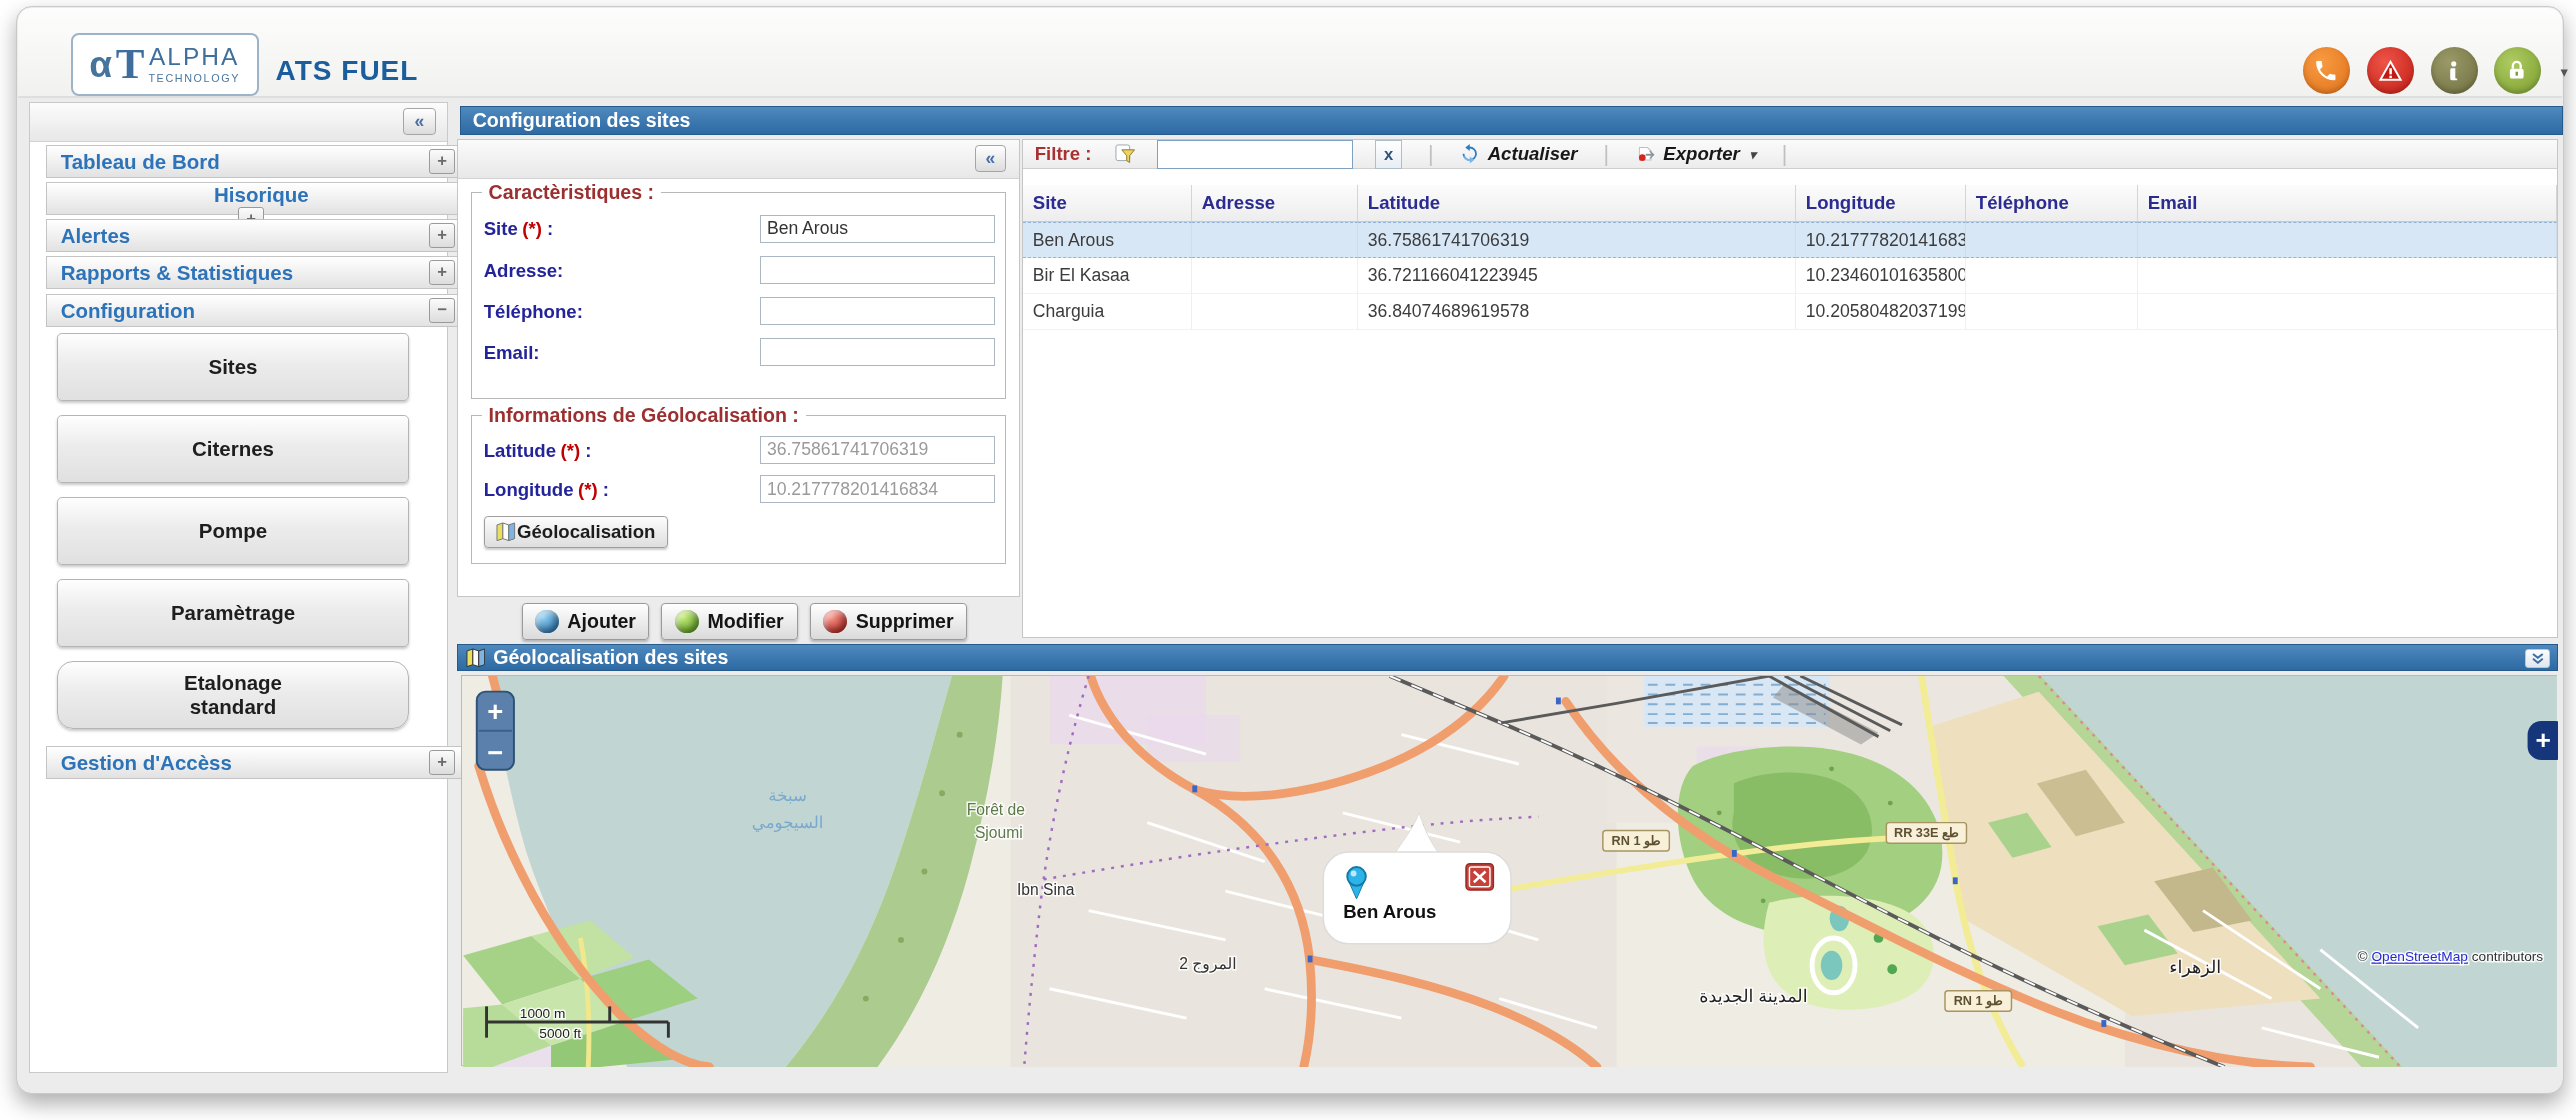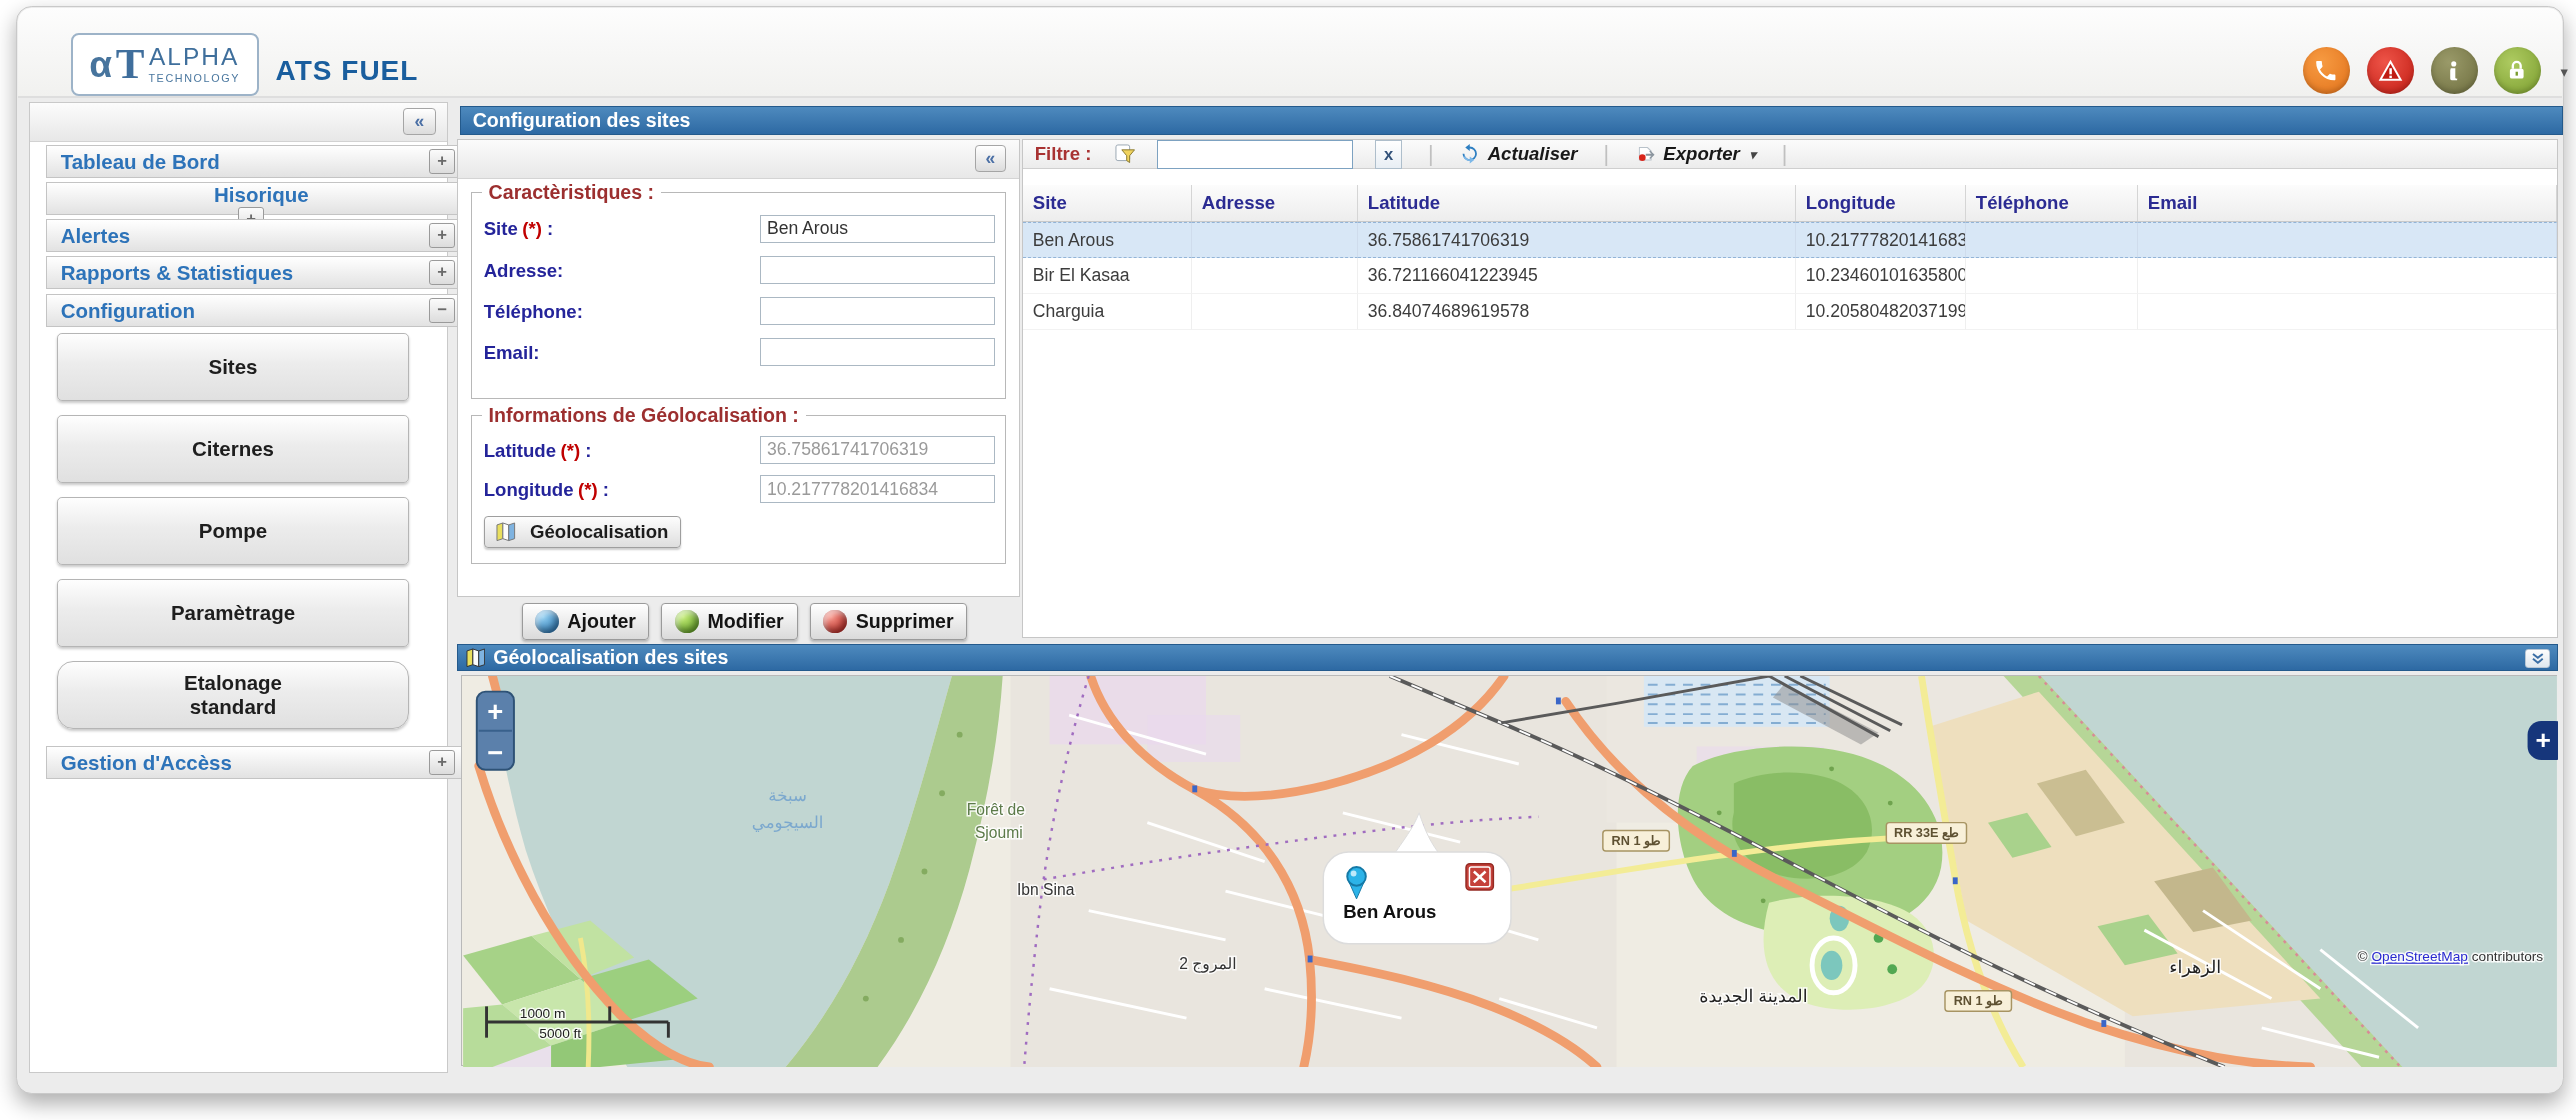--- a/index.html
+++ b/index.html
@@ -37,21 +37,21 @@
 
   
   .form-panel { left:457px; top:139px; width:563px; height:458px; background:#fff; border:1px solid #c6c6c6; }
   .form-topbar { left:458px; top:140px; width:561px; height:39px; background:linear-gradient(#fbfbfb,#e8e8e8); border-bottom:1px solid #d4d4d4; }
   .fieldset { border:1px solid #b8b8b8; background:#fff; }
   .legend { position:absolute; top:-11.7px; left:9.8px; background:#fff; padding:0 6.8px; font-size:19.6px; font-weight:bold; color:#9c2f2f; }
   .f-label { font-size:18.6px; font-weight:bold; color:#24249a; }
   .f-star { color:#c00000; font-weight:bold; font-size:18.6px; }
   .txt { position:absolute; height:28px; border:1px solid #abb8c3; background:#fff; font-family:"Liberation Sans",sans-serif; font-size:17.6px; color:#333; padding:0 5.9px; }
   .txt.dim { color:#9a9a9a; }
-  .geo-btn { display:flex; align-items:center; gap:14px; background:linear-gradient(#fdfdfd,#dedede); border:1px solid #9e9e9e; border-radius:3.9px; font-size:18.6px; font-weight:bold; color:#1c1c1c; padding:0 11.7px; height:32px; box-shadow:0 2px 2px rgba(0,0,0,.2); cursor:pointer; }
+  .geo-btn { display:flex; align-items:center; gap:1px; background:linear-gradient(#fdfdfd,#dedede); border:1px solid #9e9e9e; border-radius:3.9px; font-size:18.6px; font-weight:bold; color:#1c1c1c; padding:0 11.7px; height:32px; box-shadow:0 2px 2px rgba(0,0,0,.2); cursor:pointer; }
   .act-btn { top:603px; height:37px; background:linear-gradient(#ffffff,#dadada); border:1px solid #9a9a9a; border-radius:3.9px; display:flex; align-items:center; justify-content:center; gap:8.8px; font-size:19.6px; font-weight:bold; color:#141414; box-shadow:0 2px 2.9px rgba(0,0,0,.25); cursor:pointer; }
   .orb { width:23.5px; height:23.5px; border-radius:50%; box-shadow:inset -2.9px -3.9px 5.9px rgba(0,0,0,.35), inset 2.9px 3.9px 4.9px rgba(255,255,255,.55); }
   .orb-blue  { background:radial-gradient(circle at 35% 30%, #8ecdf0, #1a67a8); }
   .orb-green { background:radial-gradient(circle at 35% 30%, #c2ea74, #4f9417); }
   .orb-red   { background:radial-gradient(circle at 35% 30%, #f59387, #ad1410); }
 
   
   .table-panel { left:1022px; top:139px; width:1536px; height:499px; background:#fff; border:1px solid #c6c6c6; }
   .tbl-toolbar { left:1023px; top:140px; width:1534px; height:29px; background:linear-gradient(#fbfbfb,#ececec); border-bottom:1px solid #cfcfcf; display:flex; align-items:center; padding-left:11.7px; gap:22px; }
   .flt-label { color:#a83232; font-weight:bold; font-size:18.6px; }

